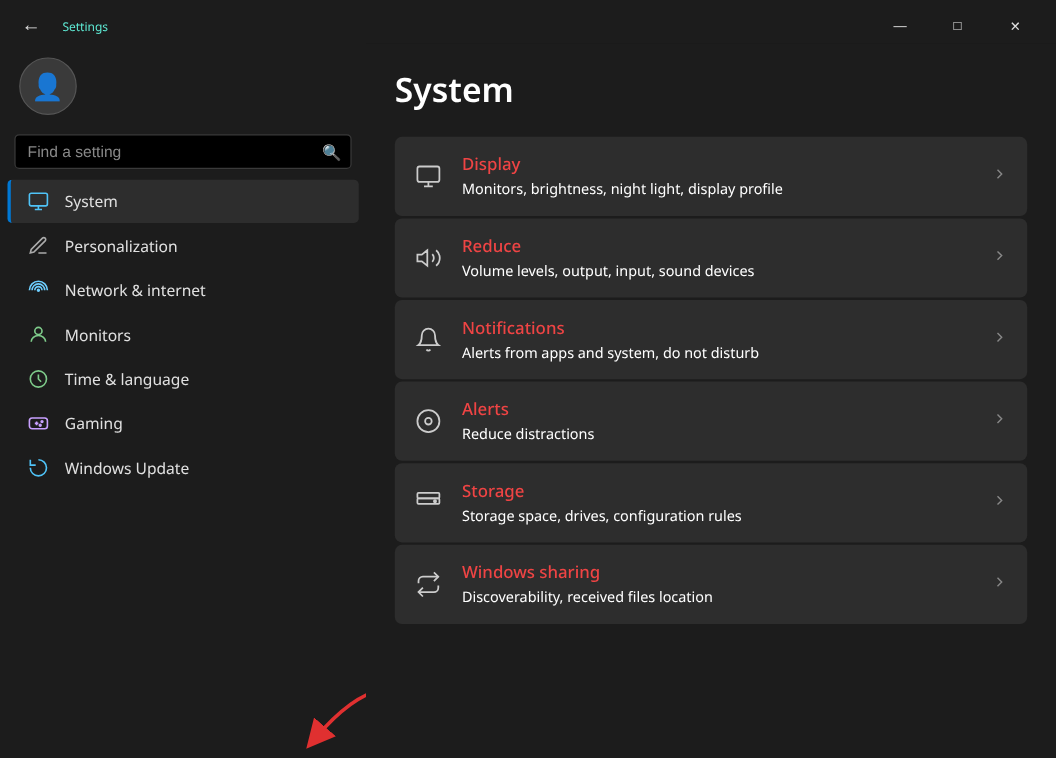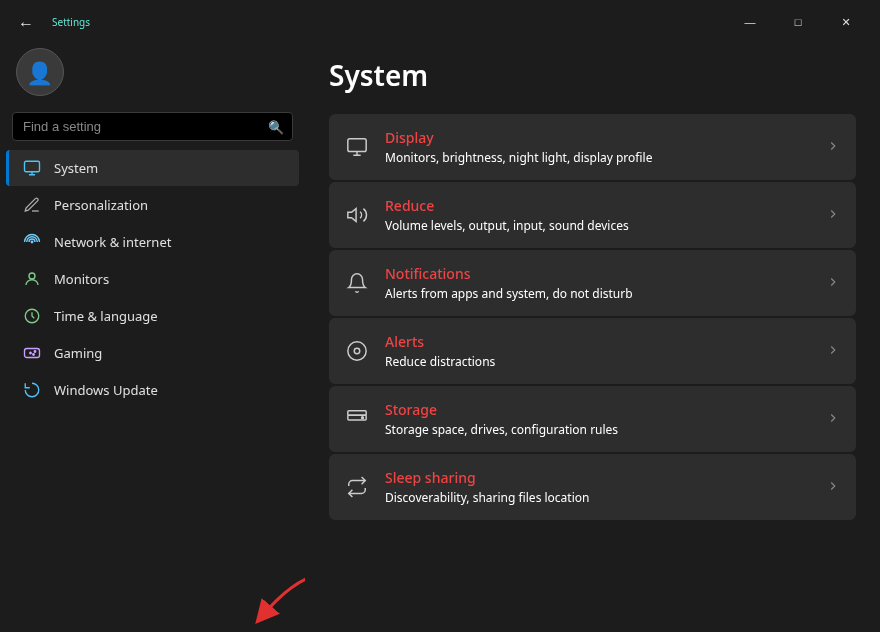--- a/index.html
+++ b/index.html
@@ -427,22 +427,22 @@
         <div class="settings-item">
           <div class="settings-item-icon">
             <svg width="22" height="22" viewBox="0 0 24 24" fill="none" stroke="#ccc" stroke-width="1.6">
               <polyline points="17 1 21 5 17 9"></polyline>
               <path d="M3 11V9a4 4 0 014-4h14"></path>
               <polyline points="7 23 3 19 7 15"></polyline>
               <path d="M21 13v2a4 4 0 01-4 4H3"></path>
             </svg>
           </div>
           <div class="settings-item-text">
-            <div class="settings-item-title">Sleep sharing</div>
-            <div class="settings-item-desc">Discoverability, sharing files location</div>
+            <div class="settings-item-title">Windows sharing</div>
+            <div class="settings-item-desc">Discoverability, received files location</div>
           </div>
           <div class="settings-item-chevron"><svg width="14" height="14" viewBox="0 0 24 24" fill="none" stroke="#888" stroke-width="2">
               <polyline points="9 18 15 12 9 6"></polyline>
             </svg></div>
         </div>
       </div>
   </div>
 
 </div>
 

